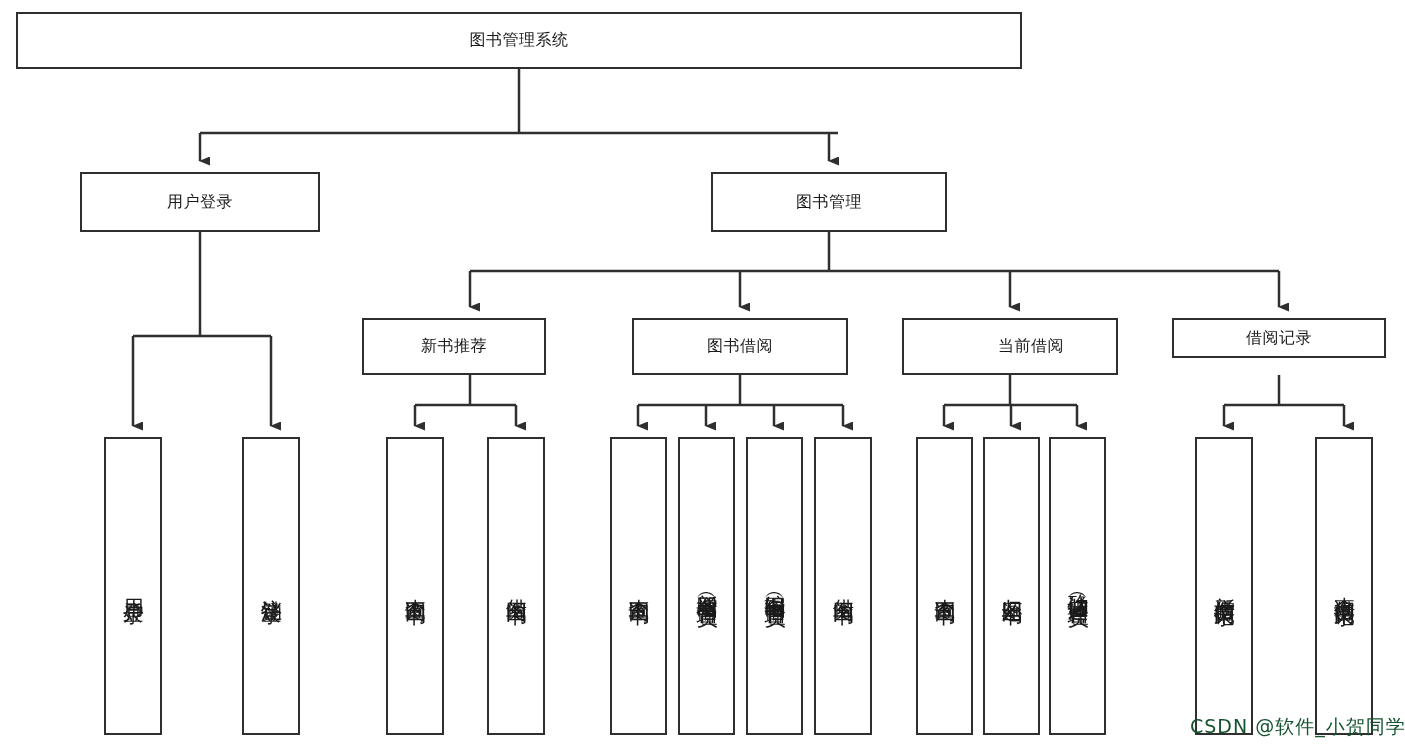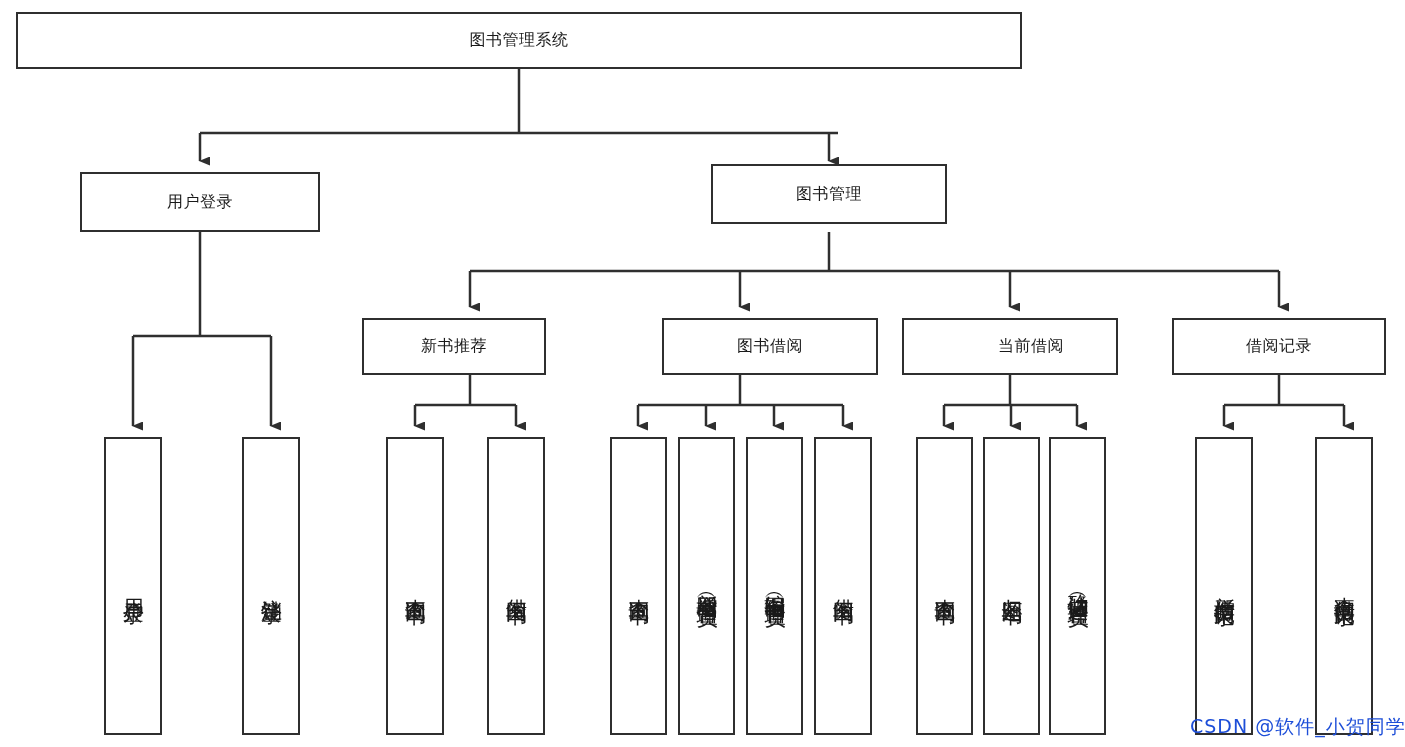--- a/index.html
+++ b/index.html
@@ -46,21 +46,21 @@
     padding-top: 4px;
     padding-bottom: 4px;
   }
   .node.vert .vtext {
     writing-mode: vertical-rl;
     text-orientation: upright;
     display: block;
   }
   .watermark {
     position: absolute;
-    color: #1d4ed8;
+    color: #14532d;
     font-size: 19px;
     letter-spacing: 1px;
     white-space: nowrap;
     pointer-events: none;
   }
 </style>
 </head>
 <body>
 
 <div id="canvas">
@@ -127,34 +127,34 @@
     </g>
   </svg>
 
   <div class="node horiz" style="left: 16px; top: 12px; width: 1006px; height: 57px;">
     <span>图书管理系统</span>
   </div>
 
   <div class="node horiz" style="left: 80px; top: 172px; width: 240px; height: 60px;">
     <span>用户登录</span>
   </div>
-  <div class="node horiz" style="left: 711px; top: 164px; width: 236px; height: 60px;">
+  <div class="node horiz" style="left: 711px; top: 172px; width: 236px; height: 60px;">
     <span>图书管理</span>
   </div>
 
   <div class="node horiz" style="left: 362px; top: 318px; width: 184px; height: 57px;">
     <span>新书推荐</span>
   </div>
-  <div class="node horiz" style="left: 632px; top: 318px; width: 216px; height: 57px; margin-left: 30px;">
+  <div class="node horiz" style="left: 632px; top: 318px; width: 216px; height: 57px;">
     <span>图书借阅</span>
   </div>
   <div class="node horiz" style="left: 902px; top: 318px; width: 216px; height: 57px; padding-left: 42px;">
     <span>当前借阅</span>
   </div>
-  <div class="node horiz" style="left: 1172px; top: 318px; width: 214px; height: 57px;">
+  <div class="node horiz" style="left: 1172px; top: 318px; width: 214px; height: 40px;">
     <span>借阅记录</span>
   </div>
 
   <div class="node vert" style="left: 104px; top: 437px; width: 58px; height: 298px;">
     <span class="vtext">用户登录</span>
   </div>
   <div class="node vert" style="left: 242px; top: 437px; width: 58px; height: 298px;">
     <span class="vtext">注销登录</span>
   </div>
 

